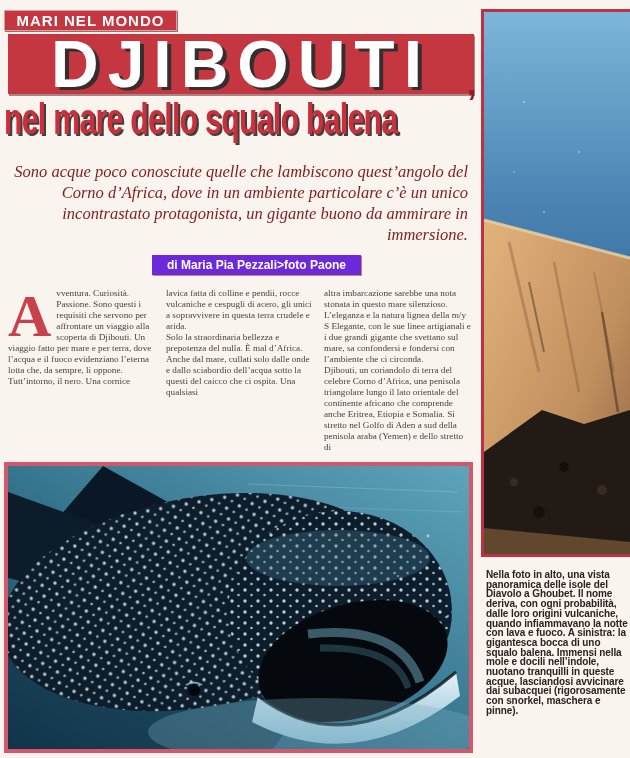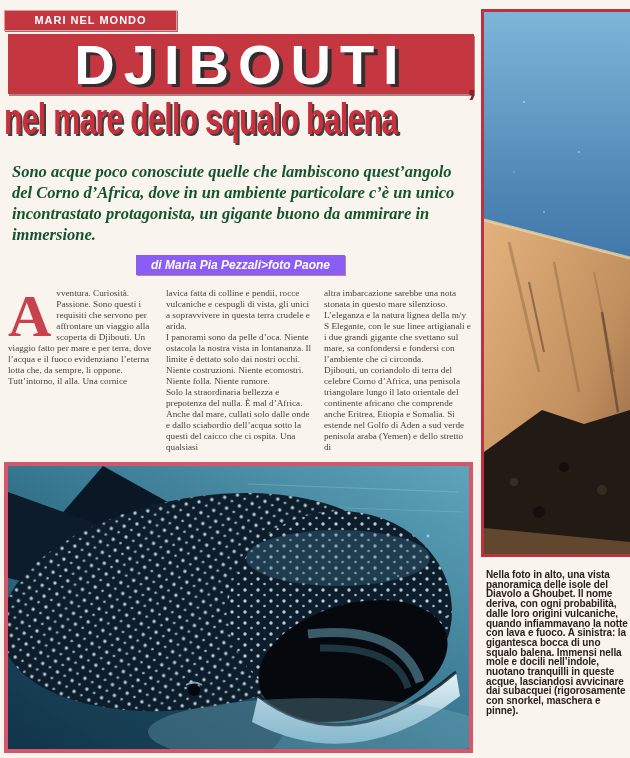--- a/index.html
+++ b/index.html
@@ -3,48 +3,48 @@
 <meta charset="utf-8">
 <style>
   html,body{margin:0;padding:0;background:#ffffff;}
   .page{
     position:relative;width:630px;height:758px;background:#faf4ef;
     font-family:"Liberation Sans",sans-serif;overflow:hidden;
   }
   
   .kicker{
     position:absolute;left:4px;top:10px;width:173px;height:21px;
-    background:#c43640;color:#fff;font-weight:bold;font-size:11px;line-height:21px;
+    background:#c43640;color:#fff;font-weight:bold;font-size:15px;line-height:21px;
     text-align:center;letter-spacing:1px;
     box-shadow:inset 0 0 0 1px rgba(255,255,255,.5), 1px 1px 0 rgba(90,20,25,.6);
   }
   .title-box{
     position:absolute;left:8px;top:34px;width:466px;height:60px;background:#c43640;
-    color:#fff;font-weight:bold;font-size:56px;line-height:61px;text-align:center;
+    color:#fff;font-weight:bold;font-size:66px;line-height:61px;text-align:center;
     letter-spacing:9px;text-shadow:4px 3px 0 rgba(45,45,45,.95);
     box-shadow:1px 2px 0 rgba(90,20,25,.5);
   }
   .title-comma{
     position:absolute;left:467px;top:64px;font-size:34px;font-weight:bold;color:#8c1f28;
   }
   .subtitle{
     position:absolute;left:4px;top:95px;width:700px;height:48px;
     font-weight:bold;font-size:45px;line-height:47px;letter-spacing:-1px;
     color:#c9303c;text-shadow:3px 2px 0 #3f3f3f;
     transform:scaleX(0.67);transform-origin:left top;white-space:nowrap;
   }
   .intro{
     position:absolute;left:12px;top:161px;width:456px;
-    font-family:"Liberation Serif",serif;font-style:italic;font-weight:bold;
-    font-size:16.5px;line-height:21px;color:#14532d;text-align:left;
+    font-family:"Liberation Serif",serif;font-style:italic;font-weight:normal;
+    font-size:16.5px;line-height:21px;color:#7f1d1d;text-align:right;
   }
   .byline{
-    position:absolute;left:136px;top:255px;width:209px;height:20px;
-    background:#8b5cf6;color:#fff;font-weight:bold;font-size:12px;line-height:20px;
-    text-align:center;box-shadow:1px 1px 0 rgba(120,25,30,.5);font-style:italic;
+    position:absolute;left:152px;top:255px;width:209px;height:20px;
+    background:#6d28d9;color:#fff;font-weight:bold;font-size:12px;line-height:20px;
+    text-align:center;box-shadow:1px 1px 0 rgba(120,25,30,.5);
   }
   
   .cols{
     position:absolute;left:8px;top:288px;width:463px;height:172px;
     display:flex;gap:11px;overflow:hidden;
     font-family:"Liberation Serif",serif;font-size:9.2px;line-height:11px;color:#4a413c;
   }
   .col{flex:1;}
   .col p{margin:0;}
   .dropcap{
@@ -84,30 +84,29 @@
 
   <div class="subtitle">nel mare dello squalo balena</div>
 
   <div class="intro">Sono acque poco conosciute quelle che lambiscono quest’angolo del Corno d’Africa, dove in un ambiente particolare c’è un unico incontrastato protagonista, un gigante buono da ammirare in immersione.</div>
 
   <div class="byline">di Maria Pia Pezzali&gt;foto Paone</div>
 
   <div class="cols">
     <div class="col">
       <p><span class="dropcap">A</span><span>vventura. Curiosità. Passione. Sono questi i requisiti che servono per affrontare un viaggio alla scoperta di Djibouti. Un viaggio fatto per mare e per terra, dove l’acqua e il fuoco evidenziano l’eterna lotta che, da sempre, li oppone.</span></p>
-      <p>Tutt’intorno, il alla. Una cornice</p>
+      <p>Tutt’intorno, il nero. Una cornice</p>
     </div>
     <div class="col">
-      <p>lavica fatta di colline e pendii, rocce vulcaniche e cespugli di vista, gli unici a sopravvivere in questa terra crudele e arida.</p>
-      <p>I panorami sono da pelle d’oca. Niente ostacola la nostra vista in lontananza. Il limite è dettato solo dai nostri occhi. Niente costruzioni. Niente ecomostri. Niente folla. Niente rumore.</p>
+      <p>lavica fatta di colline e pendii, rocce vulcaniche e cespugli di acero, gli unici a sopravvivere in questa terra crudele e arida.</p>
       <p>Solo la straordinaria bellezza e prepotenza del nulla. È mal d’Africa. Anche dal mare, cullati solo dalle onde e dallo sciabordio dell’acqua sotto la questi del caicco che ci ospita. Una qualsiasi</p>
     </div>
     <div class="col">
       <p>altra imbarcazione sarebbe una nota stonata in questo mare silenzioso. L’eleganza e la natura lignea della m/y S Elegante, con le sue linee artigianali e i due grandi gigante che svettano sul mare, sa confondersi e fondersi con l’ambiente che ci circonda.</p>
-      <p>Djibouti, un coriandolo di terra del celebre Corno d’Africa, una penisola triangolare lungo il lato orientale del continente africano che comprende anche Eritrea, Etiopia e Somalia. Si estende nel Golfo di Aden a sud verde penisola araba (Yemen) e dello stretto di</p>
+      <p>Djibouti, un coriandolo di terra del celebre Corno d’Africa, una penisola triangolare lungo il lato orientale del continente africano che comprende anche Eritrea, Etiopia e Somalia. Si stretto nel Golfo di Aden a sud della penisola araba (Yemen) e dello stretto di</p>
     </div>
   </div>
 
   <div class="shark-photo">
     <svg viewBox="0 0 461 283" preserveAspectRatio="none">
       <defs>
         <linearGradient id="water" x1="1" y1="0" x2="0" y2="1">
           <stop offset="0" stop-color="#5ea4ba"></stop>
           <stop offset="0.5" stop-color="#37768f"></stop>
           <stop offset="1" stop-color="#16445c"></stop>

